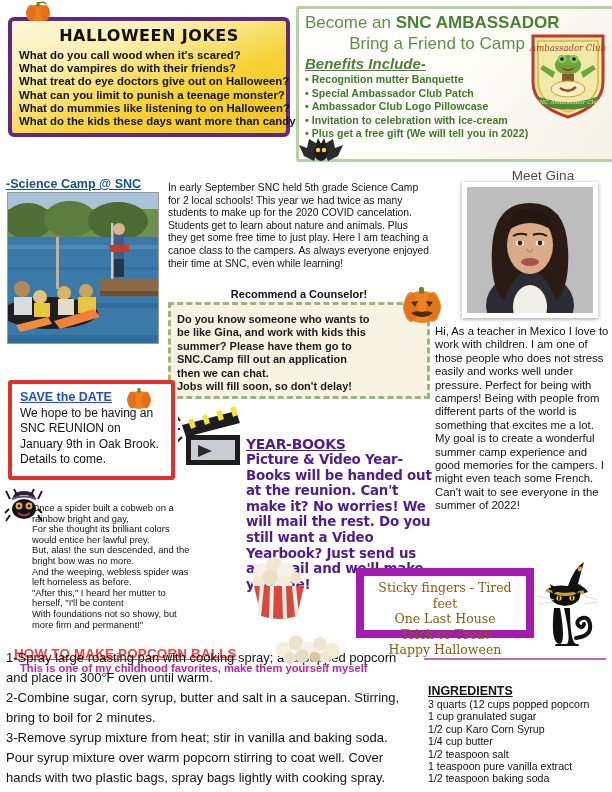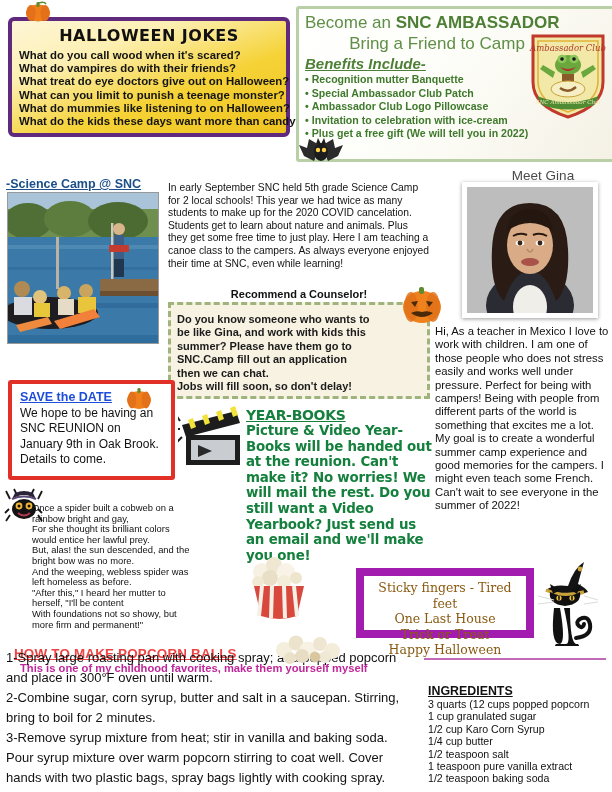--- a/index.html
+++ b/index.html
@@ -116,22 +116,22 @@
 
   
   #spider-icon{left:4px;top:487px;width:40px;height:38px;}
   #poem{
     left:32px;top:503px;width:210px;
     font-size:9.4px;line-height:10.6px;color:#111;
   }
 
   
   #yearbooks{
-    left:246px;top:407px;width:192px;
-    color:#15803d;
+    left:246px;top:436px;width:192px;
+    color:#4c1d95;
     font-family:"DejaVu Sans", sans-serif;
   }
   #yb-title{font-size:14px;font-weight:bold;text-decoration:underline;letter-spacing:-.3px;}
   #yb-body{font-size:13.4px;line-height:15.6px;font-weight:bold;letter-spacing:-.2px;}
   #popcorn-img{left:240px;top:552px;width:78px;height:70px;}
 
   
   #sticky-box{
     left:356px;top:568px;width:178px;height:70px;
     border:8px solid #a21caf;background:#fff;box-sizing:border-box;

